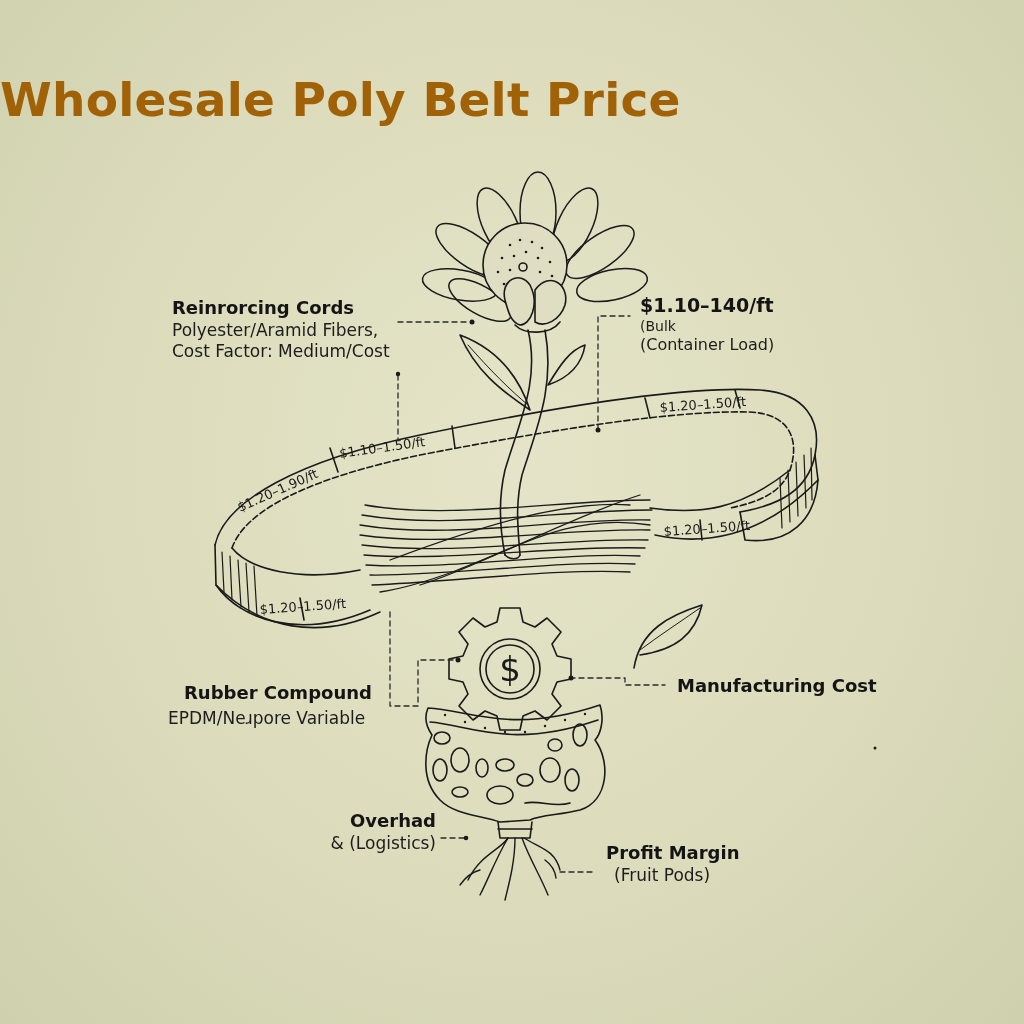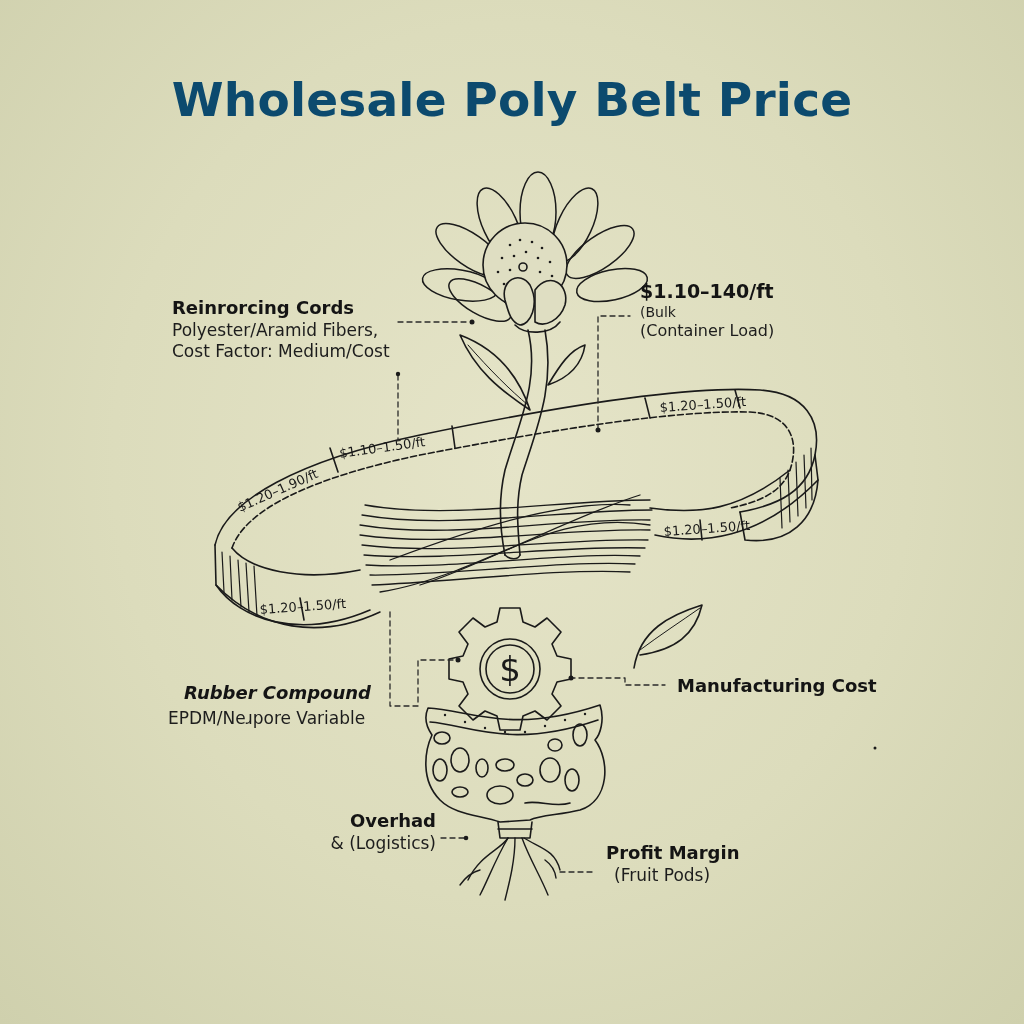--- a/index.html
+++ b/index.html
@@ -3,23 +3,23 @@
 <meta charset="utf-8">
 <style>
   html, body { margin: 0; padding: 0; }
   body {
     width: 1024px; height: 1024px; overflow: hidden; position: relative;
     background: radial-gradient(ellipse at 50% 45%, #e5e4c8 0%, #dcdcbc 55%, #cfd0ad 100%);
     font-family: "DejaVu Sans", sans-serif;
     color: #161616;
   }
   .title {
-    position: absolute; left: 0; width: 1024px; top: 72px; text-align: center;
+    position: absolute; left: 0; width: 1024px; top: 72px; 
     font-family: "DejaVu Sans", sans-serif; font-weight: bold; font-size: 47px;
-    letter-spacing: 0.2px; color: #0c4a6e;
+    letter-spacing: 0.2px; color: #a16207;
   }
   .art { position: absolute; left: 0; top: 0; width: 1024px; height: 1024px; }
   .lbl { position: absolute; white-space: nowrap; line-height: 1.25; }
   .lbl .h { font-weight: bold; font-size: 18px; color: #141414; }
   .lbl .s { font-size: 17px; color: #1d1d1d; }
   .belt-price { font-family: "DejaVu Sans", sans-serif; font-size: 13px; fill: #1a1a1a; }
 </style>
 </head>
 <body>
 
@@ -204,27 +204,27 @@
     <circle cx="875" cy="748" r="1.5"></circle>
   </g>
 </svg>
 
 <div class="lbl" style="left:172px; top:297px;">
   <div class="h">Reinrorcing Cords</div>
   <div class="s">Polyester/Aramid Fibers,</div>
   <div class="s">Cost Factor: Medium/Cost</div>
 </div>
 
-<div class="lbl" style="left:640px; top:280px;">
+<div class="lbl" style="left:640px; top:294px;">
   <div class="h" style="font-size:19px">$1.10–140/ft</div>
   <div class="s" style="font-size:14px">(Bulk</div>
   <div class="s" style="font-size:16px">(Container Load)</div>
 </div>
 
-<div class="lbl" style="left:184px; top:682px; text-align:left; width:180px;font-style:italic;">
+<div class="lbl" style="left:184px; top:682px; text-align:left; width:180px;">
   <div class="h">Rubber Compound</div>
 </div>
 <div class="lbl" style="left:168px; top:708px;">
   <div class="s">EPDM/Neɹpore Variable</div>
 </div>
 
 <div class="lbl" style="left:677px; top:675px;text-align:center;">
   <div class="h">Manufacturing Cost</div>
 </div>
 

